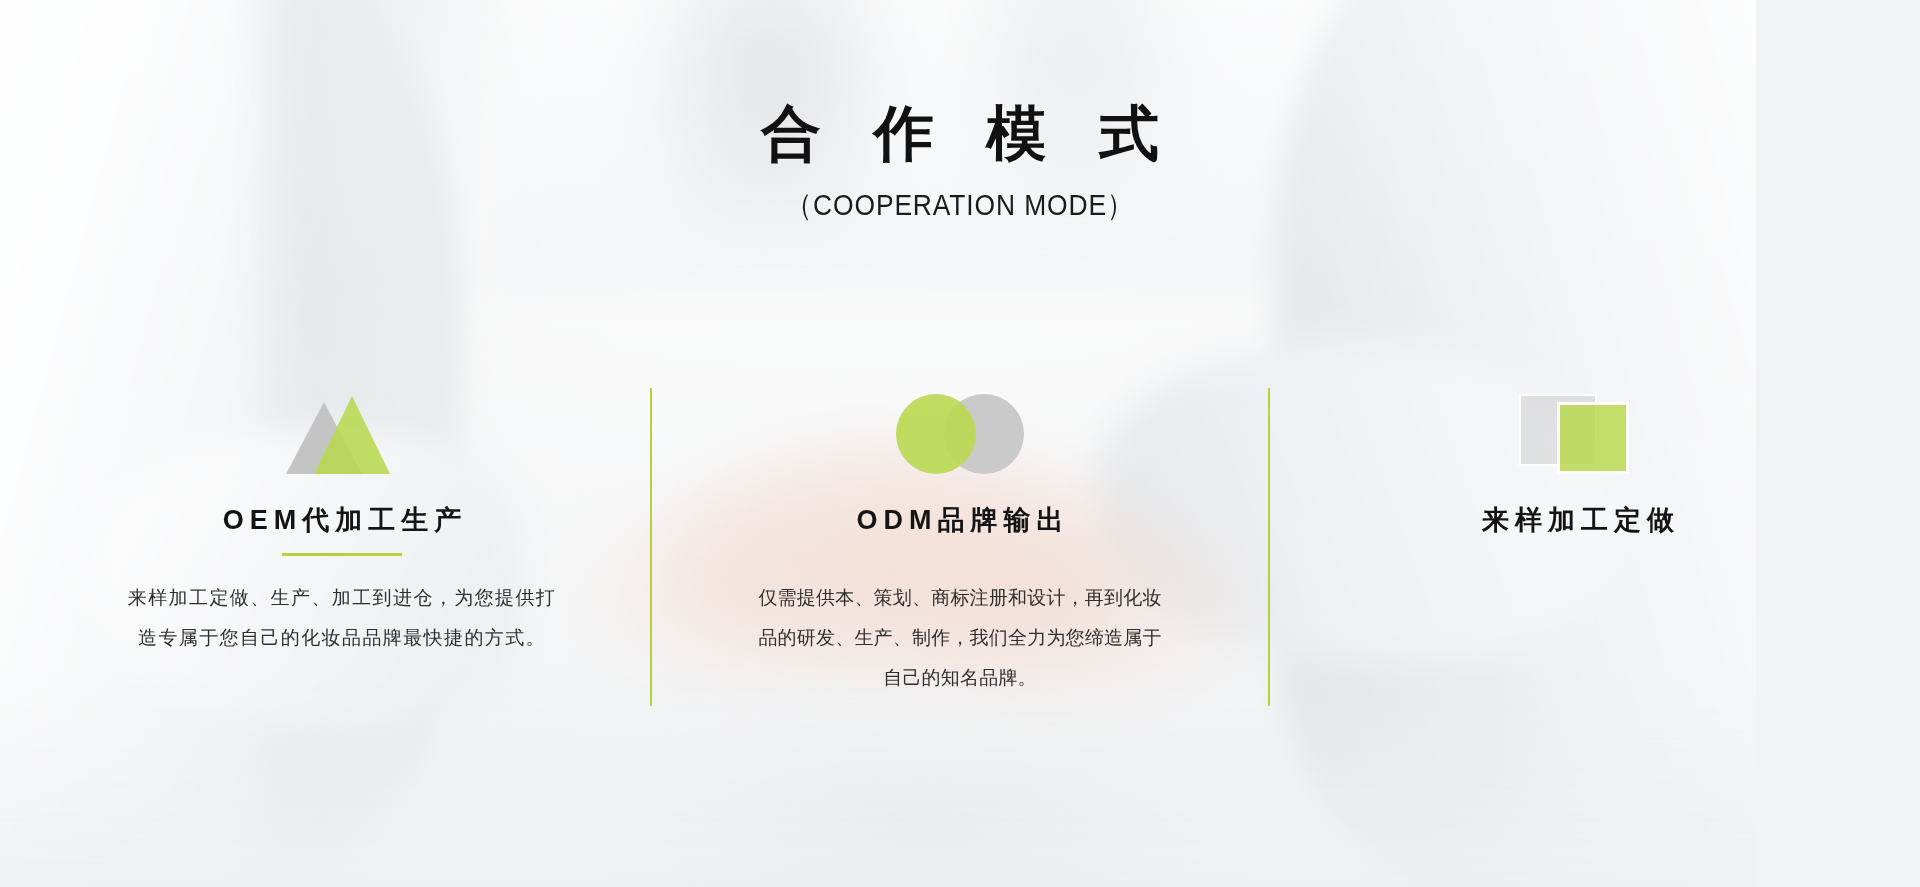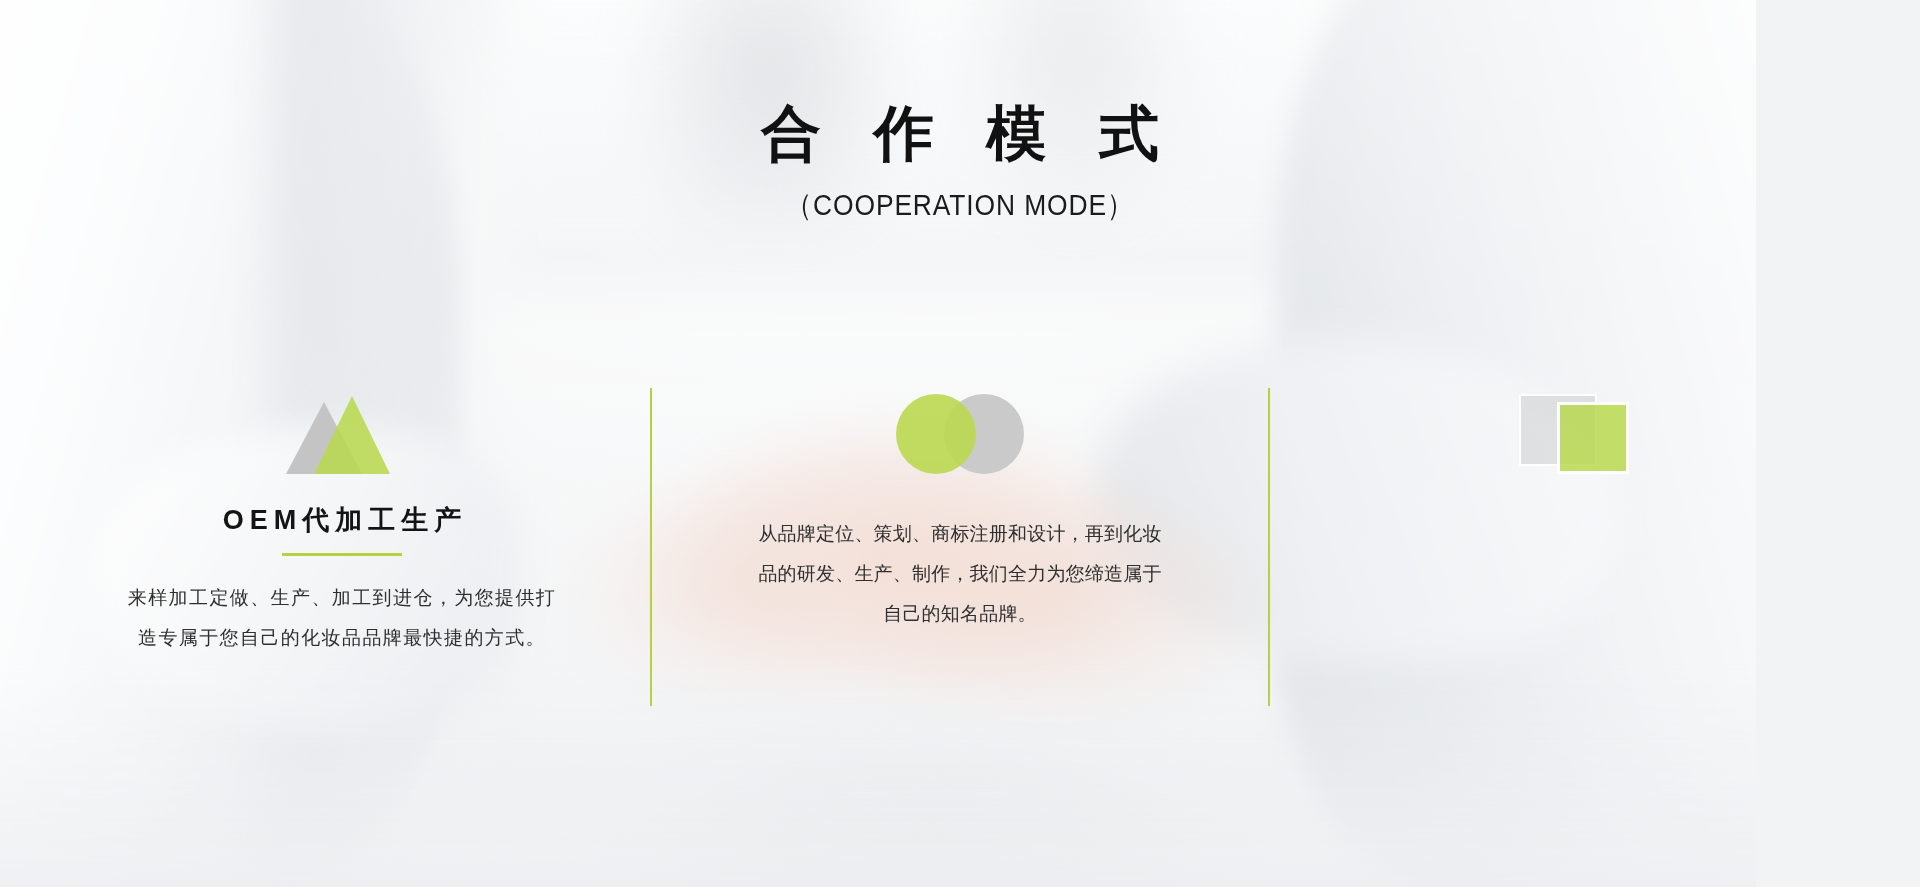--- a/index.html
+++ b/index.html
@@ -210,31 +210,33 @@
 
       <div class="divider"></div>
 
       <div class="col">
         <div class="icon-wrap">
           <div class="cir-icon">
             <span class="cir cir-gray"></span>
             <span class="cir cir-green"></span>
           </div>
         </div>
+        <div class="col-title">ODM品牌输出</div>
         <div class="col-rule hidden"></div>
-        <div class="col-body tight">从品牌定位、策划、商标注册和设计，再到化妆品的研发、生产、制作，我们全力为您缔造属于自己的知名品牌。</div>
+        <div class="col-body tight">仅需提供本、策划、商标注册和设计，再到化妆品的研发、生产、制作，我们全力为您缔造属于自己的知名品牌。</div>
       </div>
 
       <div class="divider d2"></div>
 
       <div class="col">
         <div class="icon-wrap">
           <div class="sq-icon">
             <span class="sq sq-gray"></span>
             <span class="sq sq-green"></span>
           </div>
         </div>
+        <div class="col-title">来样加工定做</div>
         <div class="col-rule hidden"></div>
       </div>
 
     </div>
   </div>
 </div>
 
 </body></html>

